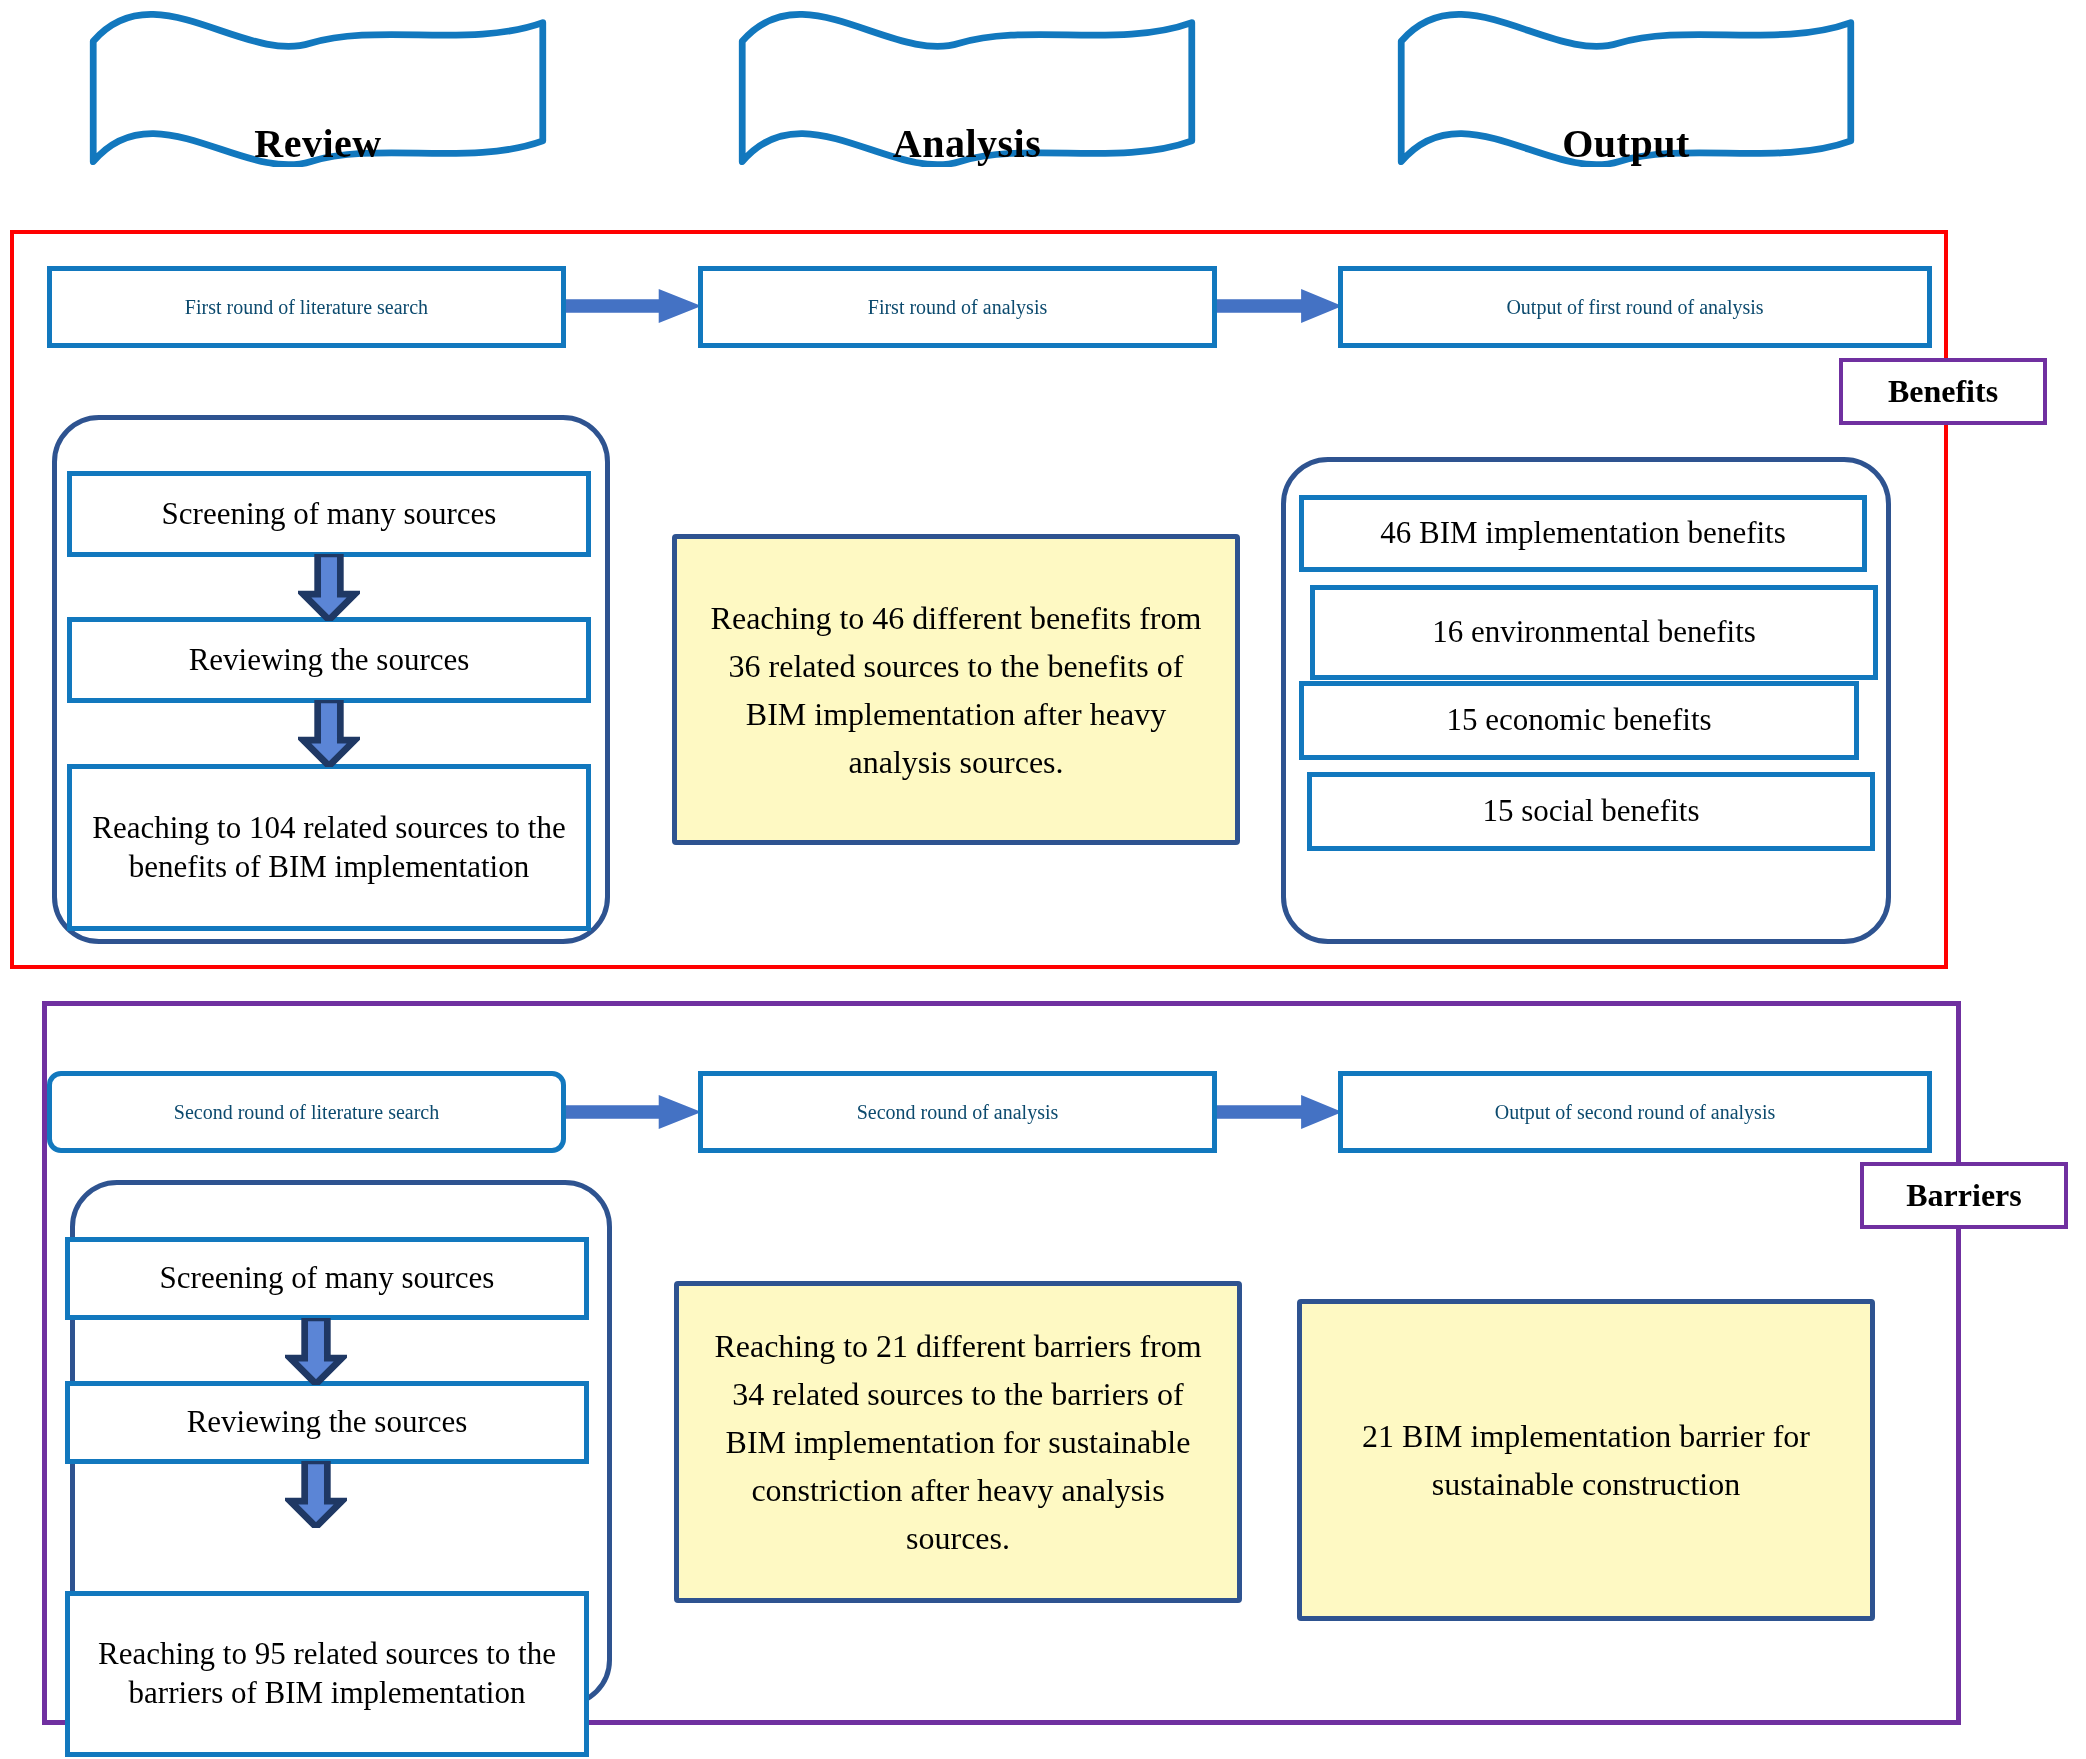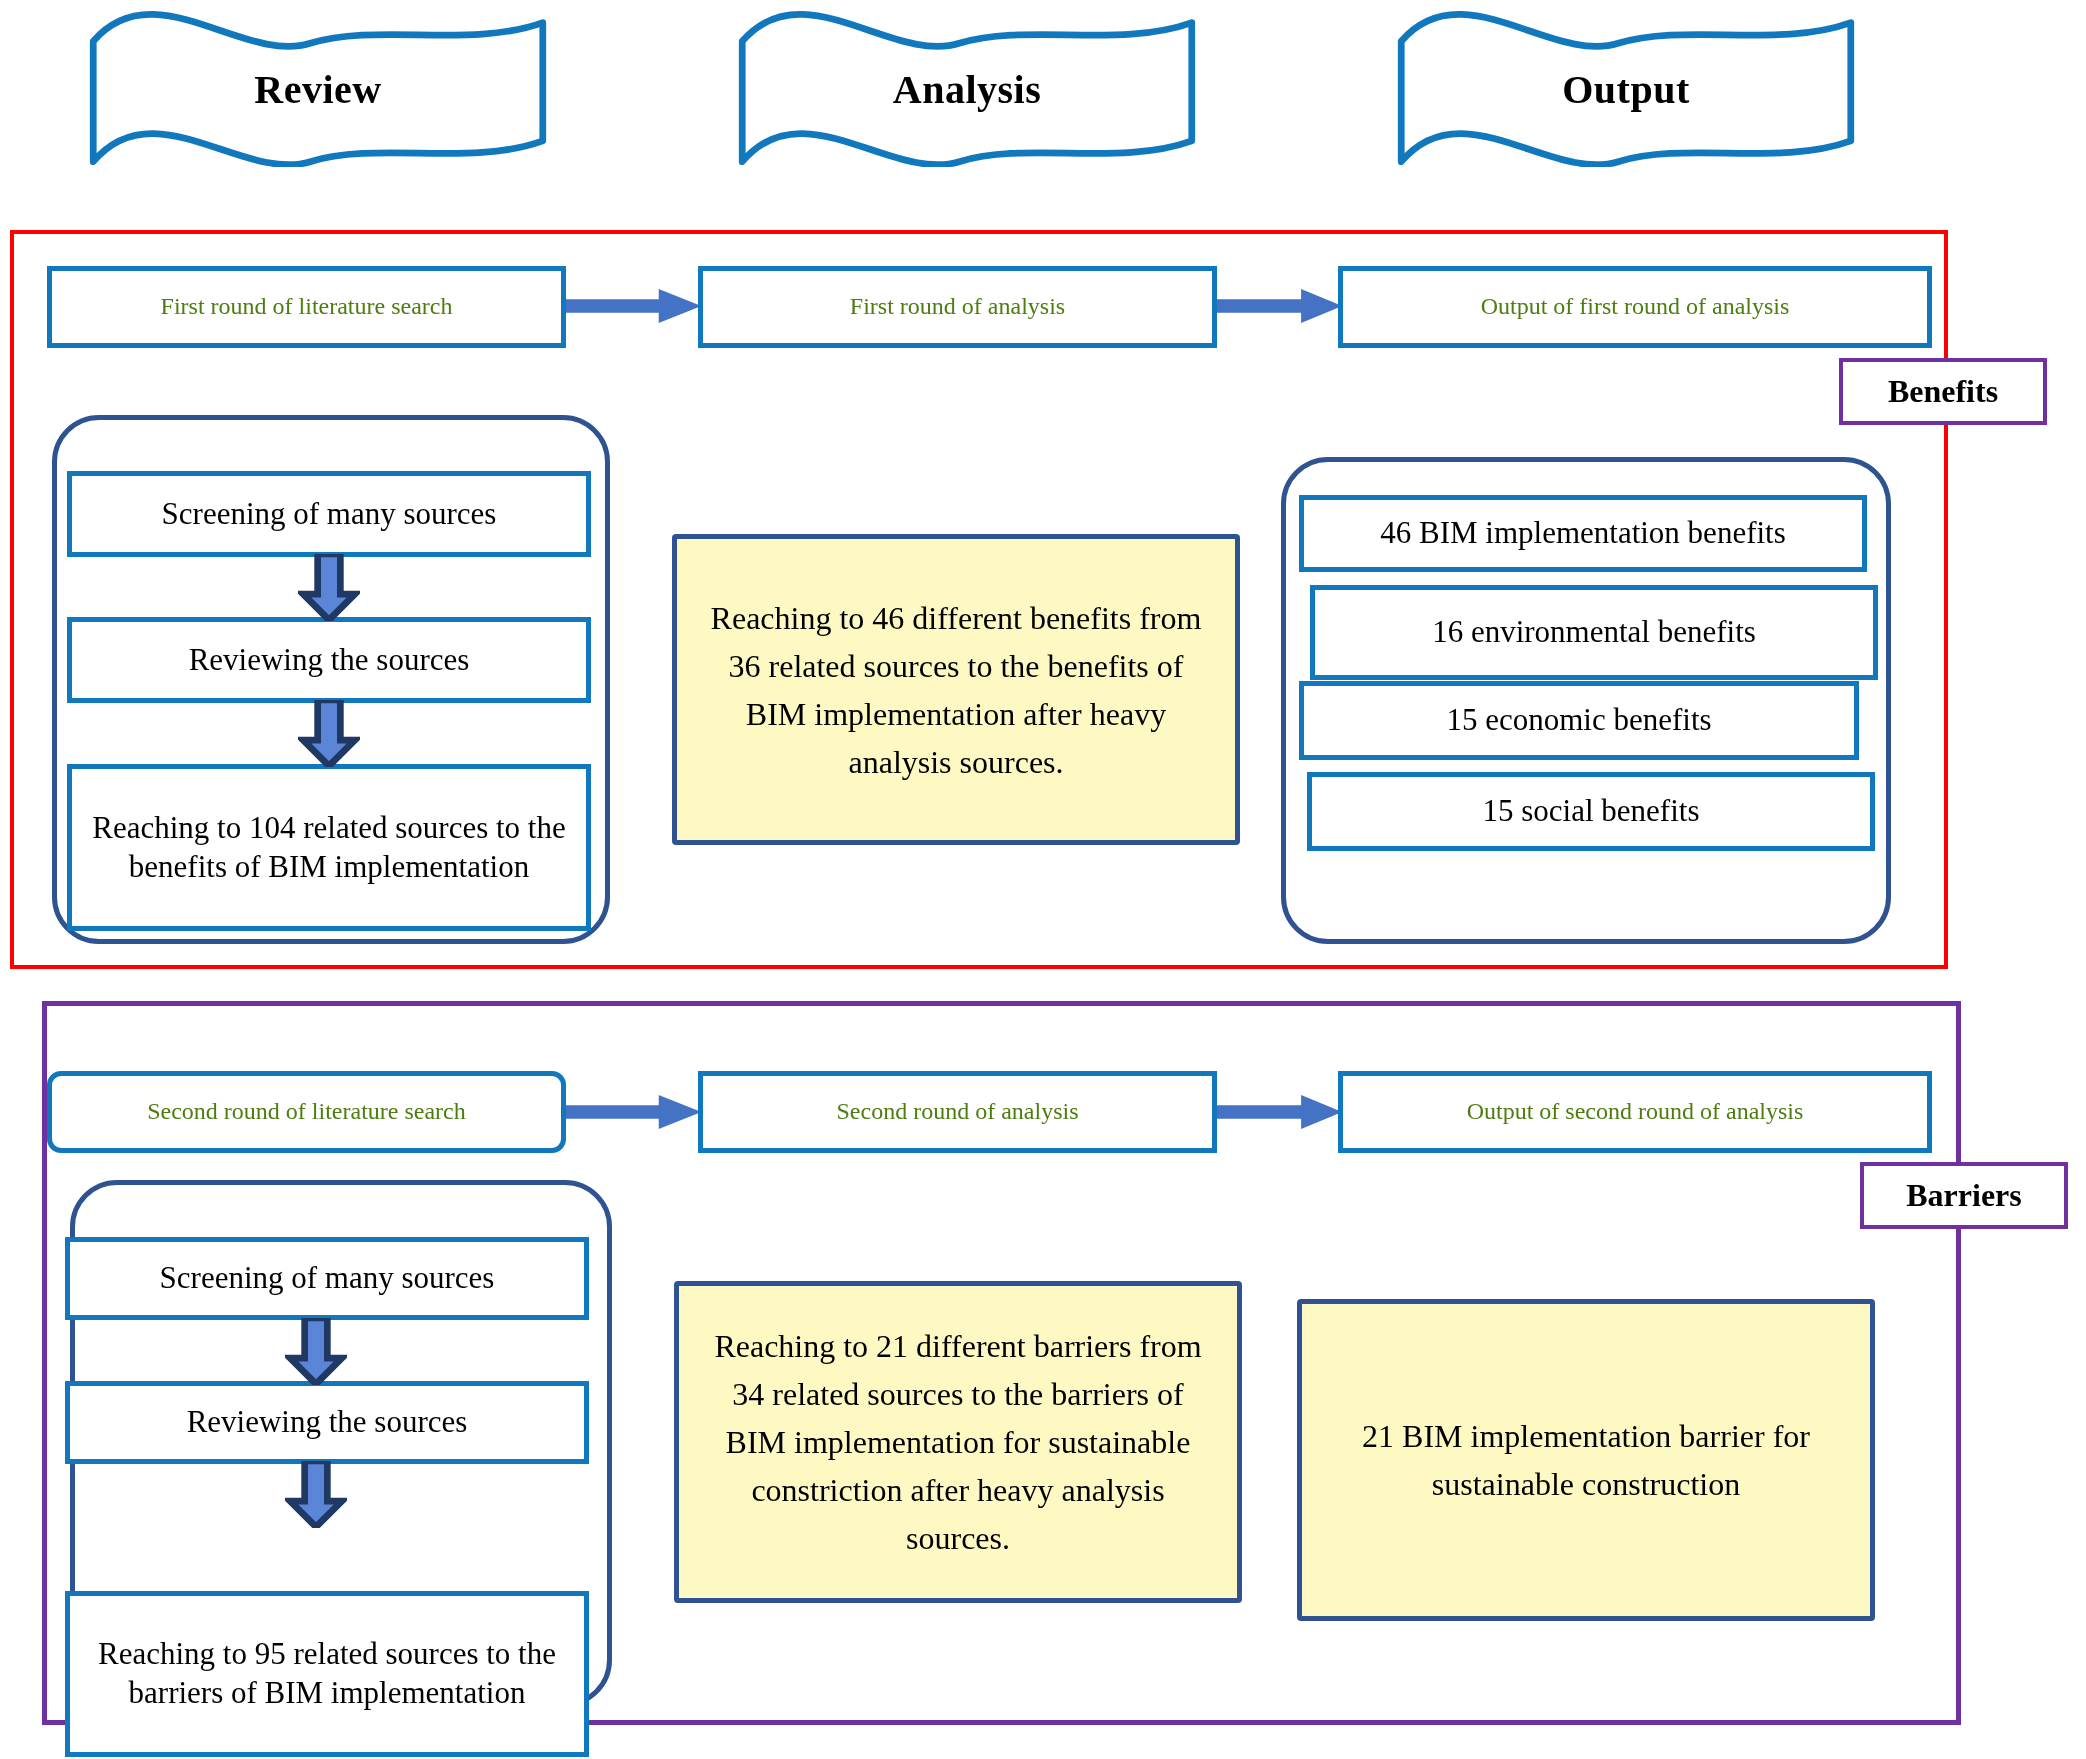--- a/index.html
+++ b/index.html
@@ -13,21 +13,21 @@
     height: 1759px;
     background: #ffffff;
     font-family: "Liberation Serif", "DejaVu Serif", serif;
     overflow: hidden;
   }
   .abs { position: absolute; box-sizing: border-box; }
 
   
   .banner {
     display: flex;
-    align-items: center;
+    align-items: flex-end;
     justify-content: center;
   }
   .banner svg { position: absolute; left: 0; top: 0; }
   .banner .banner-label {
     position: relative;
     z-index: 2;
     font-weight: bold;
     font-size: 40px;
     color: #000000;
     letter-spacing: 0.5px;
@@ -51,22 +51,22 @@
   }
 
   
   .proc-box {
     border: 5.7px solid #1278BE;
     background: #ffffff;
     display: flex;
     align-items: center;
     justify-content: center;
     text-align: right;
-    font-size: 24px;
-    color: #4d7c0f;
+    font-size: 20px;
+    color: #0c4a6e;
     line-height: 1.15;
     z-index: 3;
   }
 
   
   .h-arrow { z-index: 2; }
 
   
   .group-box {
     border: 5.7px solid #2E5390;

